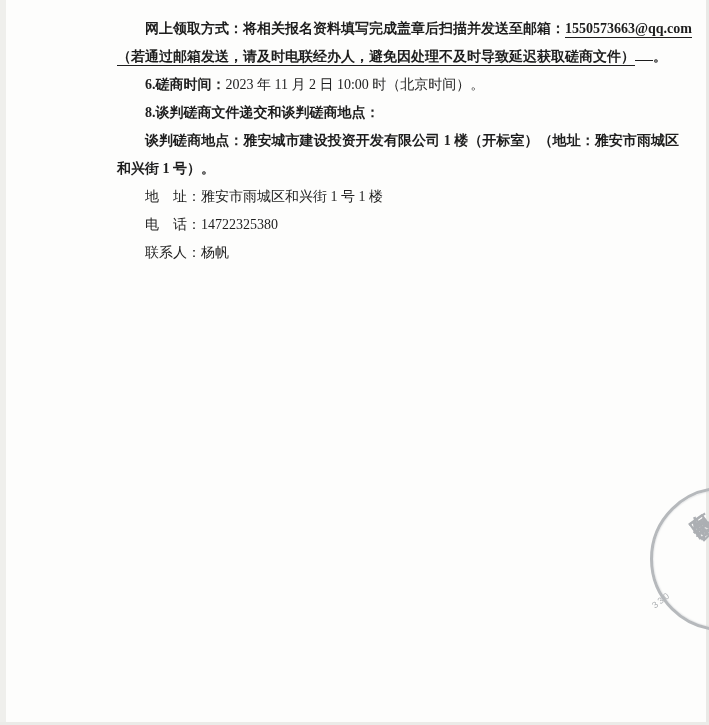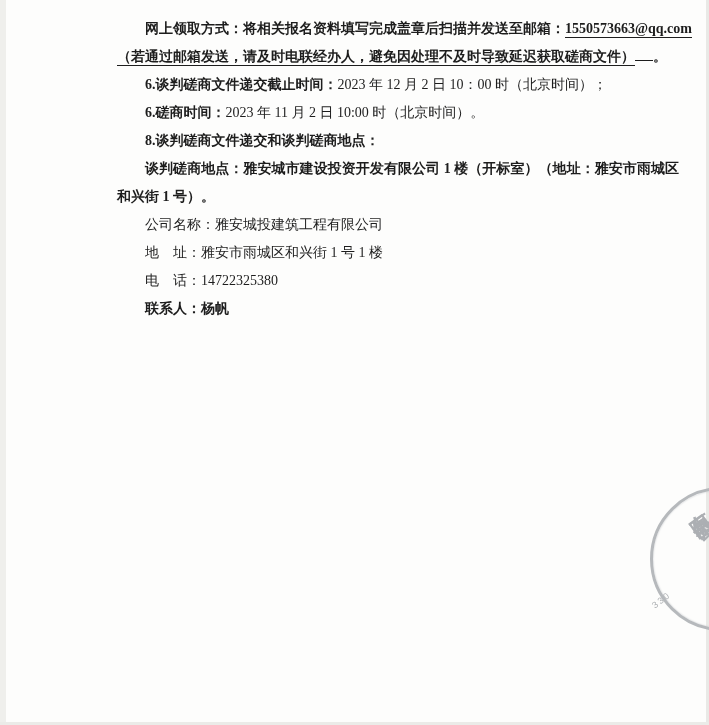--- a/index.html
+++ b/index.html
@@ -43,21 +43,21 @@
   .p-item7   { margin-top:2px; }
   .p-item8   { margin-top:2px; }
   .p-submit  { margin-top:0;  line-height:23px; }
   .p-negot   { margin-top:1px; line-height:23px; }
   .p-item9   { margin-top:4px; line-height:30px; }
   .p-prep    { margin-top:3px; line-height:28px; }
   .p-item10  { margin-top:8px; }
   .p-company { margin-top:2px; }
   .p-addr    { margin-top:0; }
   .p-phone   { margin-top:2px; }
-  .p-contact { margin-top:1px;font-weight:bold; }
+  .p-contact { margin-top:1px; }
   .contact-line { text-indent:2em; }
 
   
   .stamp {
     position:absolute; left:648px; top:485px; width:146px; height:146px;
     pointer-events:none;
   }
   .stamp-ring {
     position:absolute; left:2px; top:2px; width:138px; height:138px;
     border:3px solid #b6b9bc; border-radius:50%;
@@ -90,33 +90,31 @@
   <div class="scan-edge-left"></div>
   <div class="scan-edge-right"></div>
   <div class="scan-edge-bottom"></div>
 
   <div class="content">
 
     <p class="p-online indent2 b nowrap"><span>网上领取方式：</span><span>将相关报名资料填写完成盖章后扫描并发送至邮箱：</span><span class="ul">1550573663@qq.com</span></p>
 
     <p class="p-note b nowrap"><span class="ul">（若通过邮箱发送，请及时电联经办人，避免因处理不及时导致延迟获取磋商文件）</span><span class="ul-tail"></span><span>。</span></p>
 
-    <p class="p-item6 indent2 nowrap"><span class="b">6.谈判磋商文件递交截止时间：</span><span>2023 年 12 月 2 日 10：00 时（北京时间）；</span></p>
 
     <p class="p-item7 indent2 nowrap"><span class="b">6.磋商时间：</span><span>2023 年 11 月 2 日 10:00 时（北京时间）。</span></p>
 
     <p class="p-item8 indent2 b nowrap"><span>8.谈判磋商文件递交和谈判磋商地点：</span></p>
 
 
     <p class="p-negot indent2 b">谈判磋商地点：雅安城市建设投资开发有限公司 1 楼（开标室）（地址：雅安市雨城区和兴街 1 号）。</p>
 
 
 
 
-    <p class="p-company contact-line nowrap"><span>公司名称：</span><span>雅安城投建筑工程有限公司</span></p>
 
     <p class="p-addr contact-line nowrap"><span>地　址：</span><span>雅安市雨城区和兴街 1 号 1 楼</span></p>
 
     <p class="p-phone contact-line nowrap"><span>电　话：</span><span>14722325380</span></p>
 
     <p class="p-contact contact-line nowrap"><span>联系人：</span><span>杨帆</span></p>
 
   </div>
 
   <div class="stamp">

